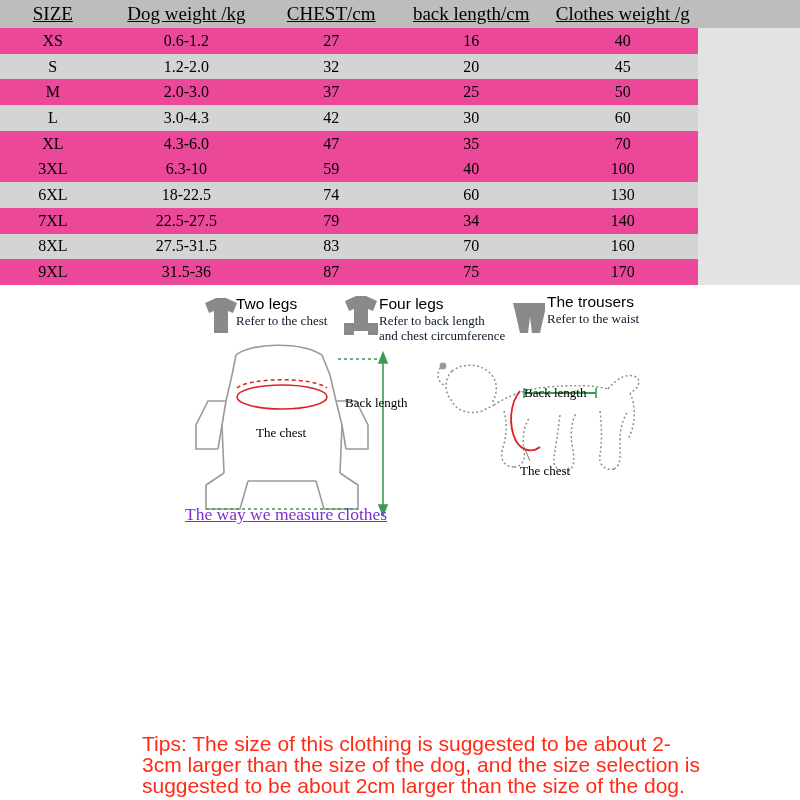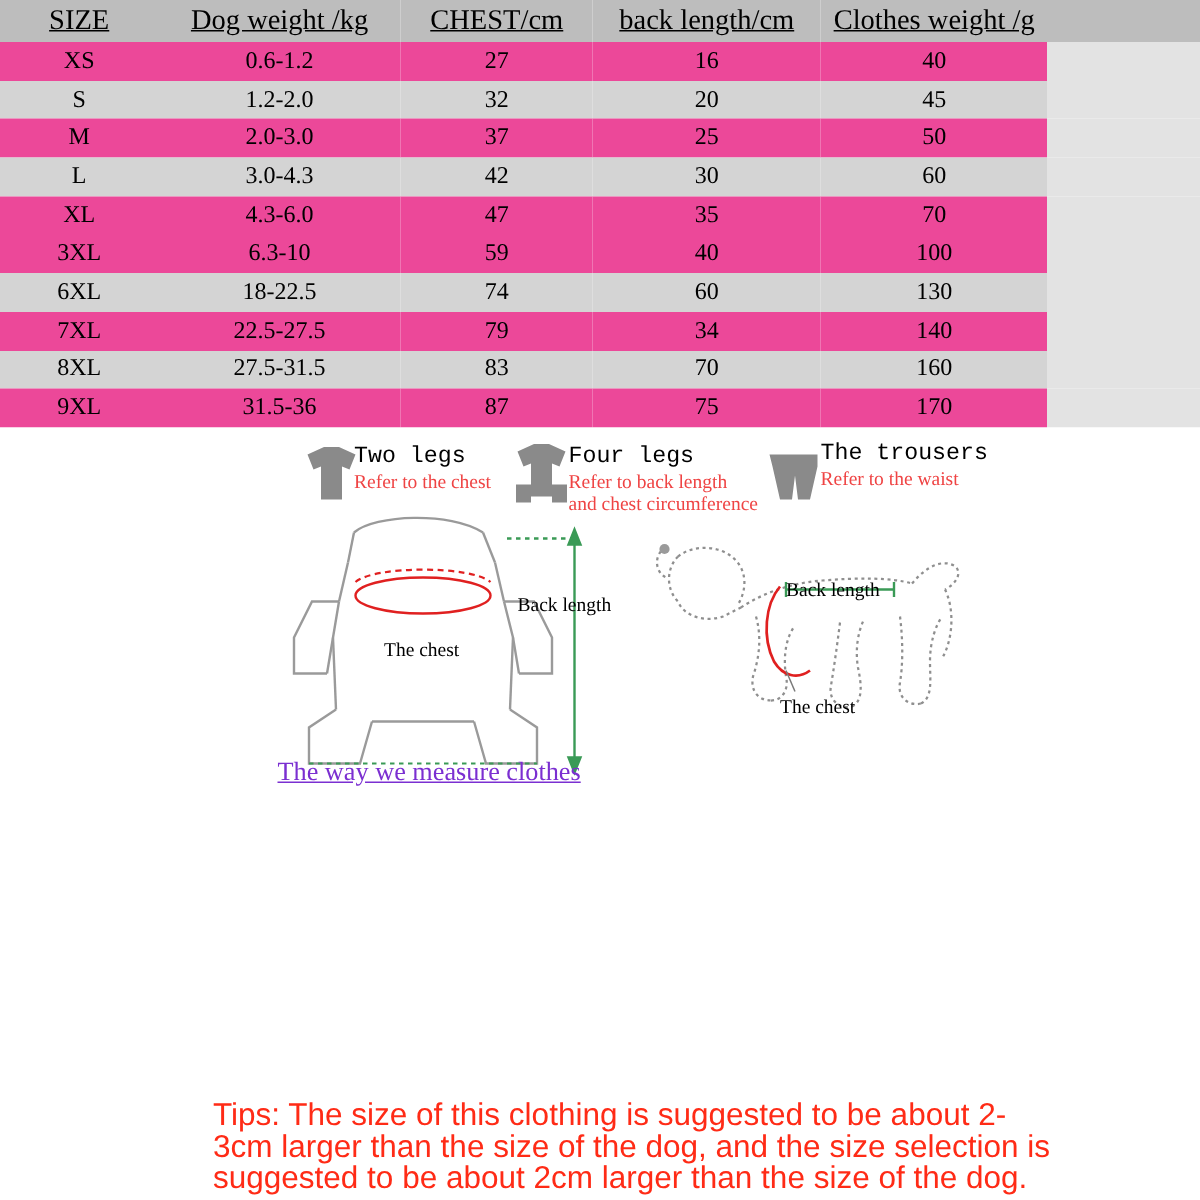--- a/index.html
+++ b/index.html
@@ -76,29 +76,29 @@
   .diagram {
     position: relative;
     width: 800px;
     height: 290px;
     background: #ffffff;
   }
   .legend-item {
     position: absolute;
   }
   .legend-title {
-    font-family: Liberation Mono, monospace;
+    font-family: Liberation Sans, sans-serif;
     font-size: 15.5px;
     color: #000000;
     white-space: nowrap;
   }
   .legend-sub {
     font-family: "Liberation Serif", serif;
     font-size: 13px;
-    color: #ef4444;
+    color: #0f172a;
     white-space: nowrap;
     line-height: 15px;
   }
   .caption-purple {
     position: absolute;
     color: #7b2fd1;
     font-family: "Liberation Serif", serif;
     font-size: 17.5px;
     line-height: 23px;
   }

